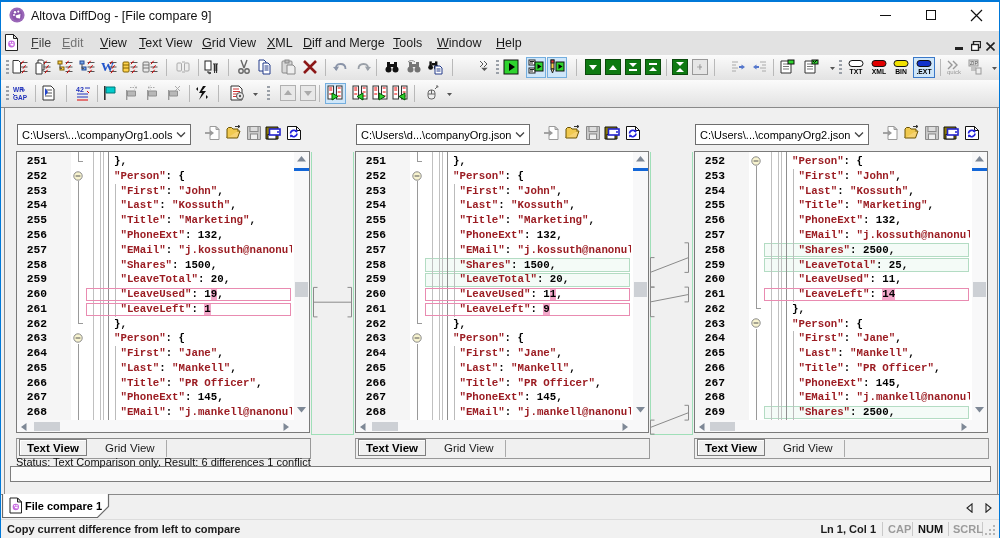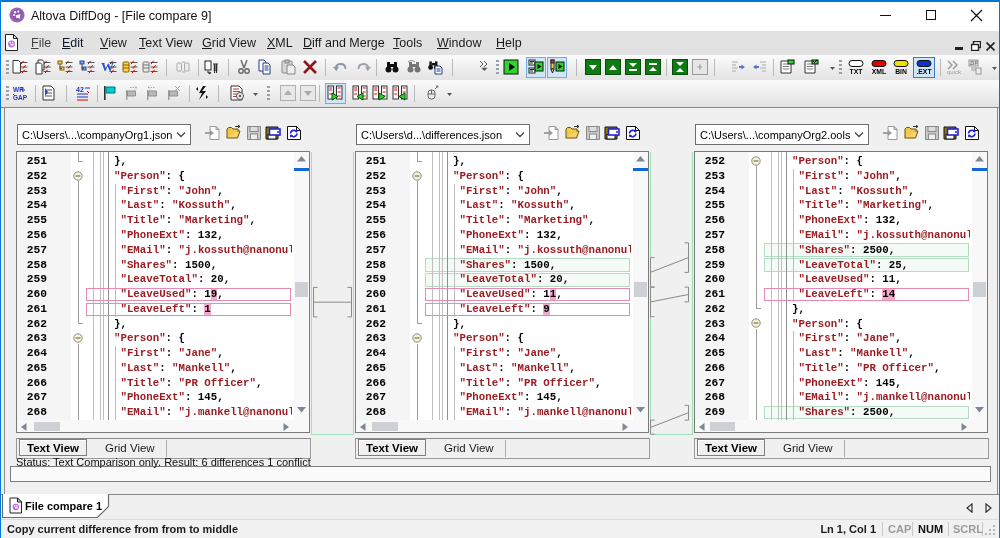--- a/index.html
+++ b/index.html
@@ -42,21 +42,21 @@
 <div class="a" style="left:1px;top:30.5px;width:998px;height:24px;background:#e2e2e2"></div>
 <svg class="a" style="left:4px;top:33px" width="15" height="19" viewBox="0 0 15 19">
 <path d="M1.5 1.5 h8 l4 4 v12 h-12 z" fill="#fff" stroke="#222"></path>
       <path d="M9.5 1.5 l4 4 h-4 z" fill="#ddd" stroke="#222"></path>
 <circle cx="7.5" cy="11" r="3.4" fill="#c66ae0"></circle>
       <circle cx="6.3" cy="9.6" r="0.8" fill="#fff"></circle>
       <circle cx="8.7" cy="9.4" r="0.7" fill="#fff"></circle>
       <path d="M6.2 11 l3.4-0.6 -0.3 2.4 -2.4-0.3z" fill="#fff"></path>
     </svg>
 <div class="a" style="left:31px;top:35.5px;font-size:12.5px;color:#404040"><u>F</u>ile</div>
-<div class="a" style="left:62px;top:35.5px;font-size:12.5px;color:#0f172a"><u>E</u>dit</div>
+<div class="a" style="left:62px;top:35.5px;font-size:12.5px;color:#737373"><u>E</u>dit</div>
 <div class="a" style="left:100px;top:35.5px;font-size:12.5px;color:#1a1a1a"><u>V</u>iew</div>
 <div class="a" style="left:139px;top:35.5px;font-size:12.5px;color:#1a1a1a"><u>T</u>ext View</div>
 <div class="a" style="left:202px;top:35.5px;font-size:12.5px;color:#1a1a1a"><u>G</u>rid View</div>
 <div class="a" style="left:267px;top:35.5px;font-size:12.5px;color:#1a1a1a"><u>X</u>ML</div>
 <div class="a" style="left:303px;top:35.5px;font-size:12.5px;color:#1a1a1a"><u>D</u>iff and Merge</div>
 <div class="a" style="left:393px;top:35.5px;font-size:12.5px;color:#1a1a1a"><u>T</u>ools</div>
 <div class="a" style="left:437px;top:35.5px;font-size:12.5px;color:#1a1a1a"><u>W</u>indow</div>
 <div class="a" style="left:496px;top:35.5px;font-size:12.5px;color:#1a1a1a"><u>H</u>elp</div>
 <div class="a" style="left:955px;top:47px;width:8px;height:2.5px;background:#222"></div>
 <svg class="a" style="left:971px;top:41px" width="10" height="10" viewBox="0 0 10 10">
@@ -395,29 +395,29 @@
       <path d="M13.5 1l-2 .5 1.5 1.5z" fill="#666"></path>
     </svg>
 <svg class="i" style="left:446px;top:89.0px;width:8px;height:10px" viewBox="0 0 8 10">
       <path d="M0 2h7M1 4l2.5 3L6 4z" fill="#555" stroke="none"></path>
     </svg>
 <div class="a" style="left:4px;top:108px;width:1px;height:385.5px;background:#8a8a8a"></div>
 <div class="a" style="left:996.5px;top:108px;width:1px;height:385.5px;background:#8a8a8a"></div>
 <div class="a" style="left:17px;top:124px;width:174px;height:21px;background:#fff;border:1px solid #6e6e6e"></div>
 <div class="a" style="left:356px;top:124px;width:174px;height:21px;background:#fff;border:1px solid #6e6e6e"></div>
 <div class="a" style="left:695px;top:124px;width:174px;height:21px;background:#fff;border:1px solid #6e6e6e"></div>
-<div class="a" style="left:22px;top:129px;font-size:11px;color:#000;white-space:pre">C:\Users\...\companyOrg1.json</div>
+<div class="a" style="left:22px;top:129px;font-size:11px;color:#000;white-space:pre">C:\Users\...\companyOrg1.ools</div>
 <svg class="a" style="left:176px;top:131px" width="10" height="8" viewBox="0 0 10 8">
       <path d="M1 1.5l4 4 4-4" stroke="#444" stroke-width="1.3" fill="none"></path>
     </svg>
-<div class="a" style="left:361px;top:129px;font-size:11px;color:#000;white-space:pre">C:\Users\d...\differences.json</div>
+<div class="a" style="left:361px;top:129px;font-size:11px;color:#000;white-space:pre">C:\Users\d...\companyOrg.json</div>
 <svg class="a" style="left:515px;top:131px" width="10" height="8" viewBox="0 0 10 8">
       <path d="M1 1.5l4 4 4-4" stroke="#444" stroke-width="1.3" fill="none"></path>
     </svg>
-<div class="a" style="left:700px;top:129px;font-size:11px;color:#000;white-space:pre">C:\Users\...\companyOrg2.ools</div>
+<div class="a" style="left:700px;top:129px;font-size:11px;color:#000;white-space:pre">C:\Users\...\companyOrg2.json</div>
 <svg class="a" style="left:854px;top:131px" width="10" height="8" viewBox="0 0 10 8">
       <path d="M1 1.5l4 4 4-4" stroke="#444" stroke-width="1.3" fill="none"></path>
     </svg>
 <svg class="i" style="left:204px;top:125px;width:16px;height:16px" viewBox="0 0 16 16">
       <path d="M6 1.5h6l3 3v10H6z" fill="#fff" stroke="#9a9a9a"></path>
       <path d="M12 1.5l3 3h-3z" fill="#ddd" stroke="#9a9a9a"></path>
       <path d="M1 8h6" stroke="#9a9a9a" stroke-width="1.8"></path>
       <path d="M10 8L6 5v6z" fill="#9a9a9a"></path>
     </svg>
 <svg class="i" style="left:225.5px;top:125px;width:16px;height:16px" viewBox="0 0 16 16">
@@ -688,21 +688,21 @@
       <circle cx="5.7" cy="8.7" r="0.8" fill="#fff"></circle>
       <circle cx="7.9" cy="8.5" r="0.7" fill="#fff"></circle>
       <path d="M5.6 10 l3.2-0.6 -0.3 2.2 -2.2-0.3z" fill="#fff"></path>
     </svg>
 <div class="a" style="left:25px;top:500px;font-size:11px;font-weight:bold;color:#000">File compare 1</div>
 <svg class="a" style="left:966px;top:503px" width="26" height="10" viewBox="0 0 26 10">
       <path d="M6 0.8L1 5l5 4.2z" fill="none" stroke="#222" stroke-width="1.1"></path>
       <path d="M20 0.8L25 5l-5 4.2z" fill="none" stroke="#222" stroke-width="1.1"></path>
     </svg>
 <div class="a" style="left:1px;top:519px;width:998px;height:18.5px;background:#f1f1f1;border-top:1px solid #dcdcdc"></div>
-<div class="a" style="left:7px;top:523px;font-size:11px;font-weight:bold;color:#1c1c1c">Copy current difference from from to middle</div>
+<div class="a" style="left:7px;top:523px;font-size:11px;font-weight:bold;color:#1c1c1c">Copy current difference from left to compare</div>
 <div class="a" style="left:806px;top:523px;width:70px;font-size:11px;font-weight:bold;color:#1c1c1c;text-align:right">Ln 1, Col 1</div>
 <div class="a" style="left:881.5px;top:521.5px;width:1px;height:14px;background:#c9c9c9"></div>
 <div class="a" style="left:911.5px;top:521.5px;width:1px;height:14px;background:#c9c9c9"></div>
 <div class="a" style="left:947.5px;top:521.5px;width:1px;height:14px;background:#c9c9c9"></div>
 <div class="a" style="left:982px;top:521.5px;width:1px;height:14px;background:#c9c9c9"></div>
 <div class="a" style="left:888px;top:523px;font-size:11px;font-weight:bold;color:#9b9b9b">CAP</div>
 <div class="a" style="left:918px;top:523px;font-size:11px;font-weight:bold;color:#111">NUM</div>
 <div class="a" style="left:953px;top:523px;font-size:11px;font-weight:bold;color:#9b9b9b">SCRL</div>
 <svg class="a" style="left:985px;top:525px" width="11" height="11" viewBox="0 0 11 11">
       <g fill="#b5b5b5">

